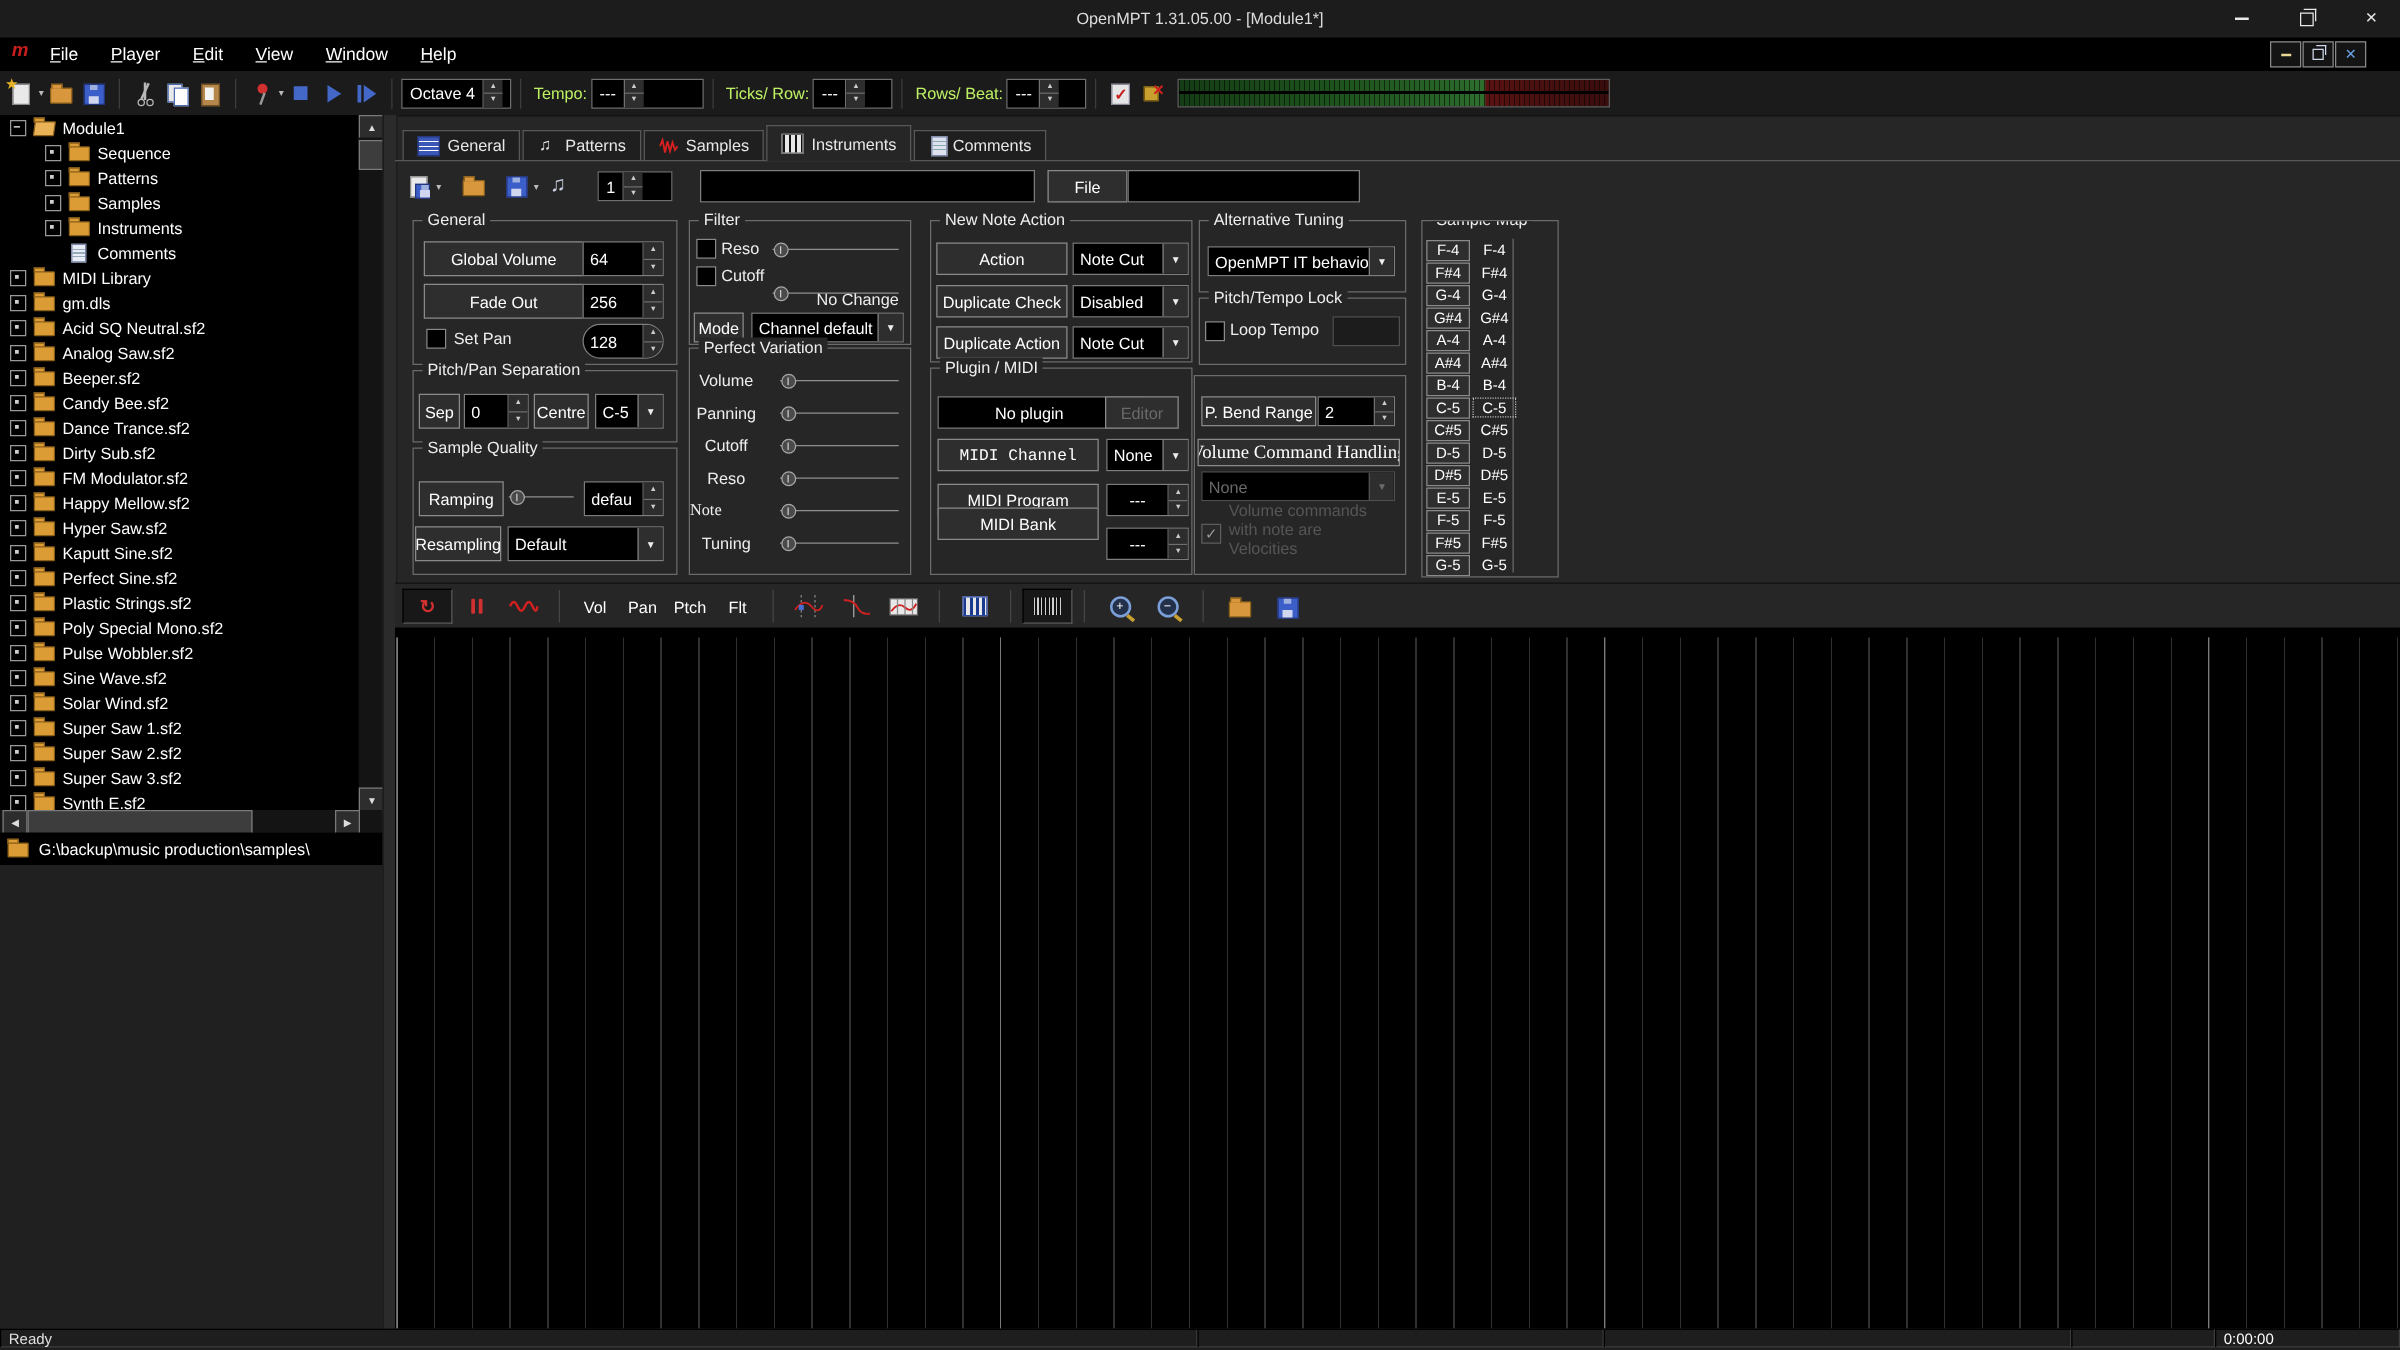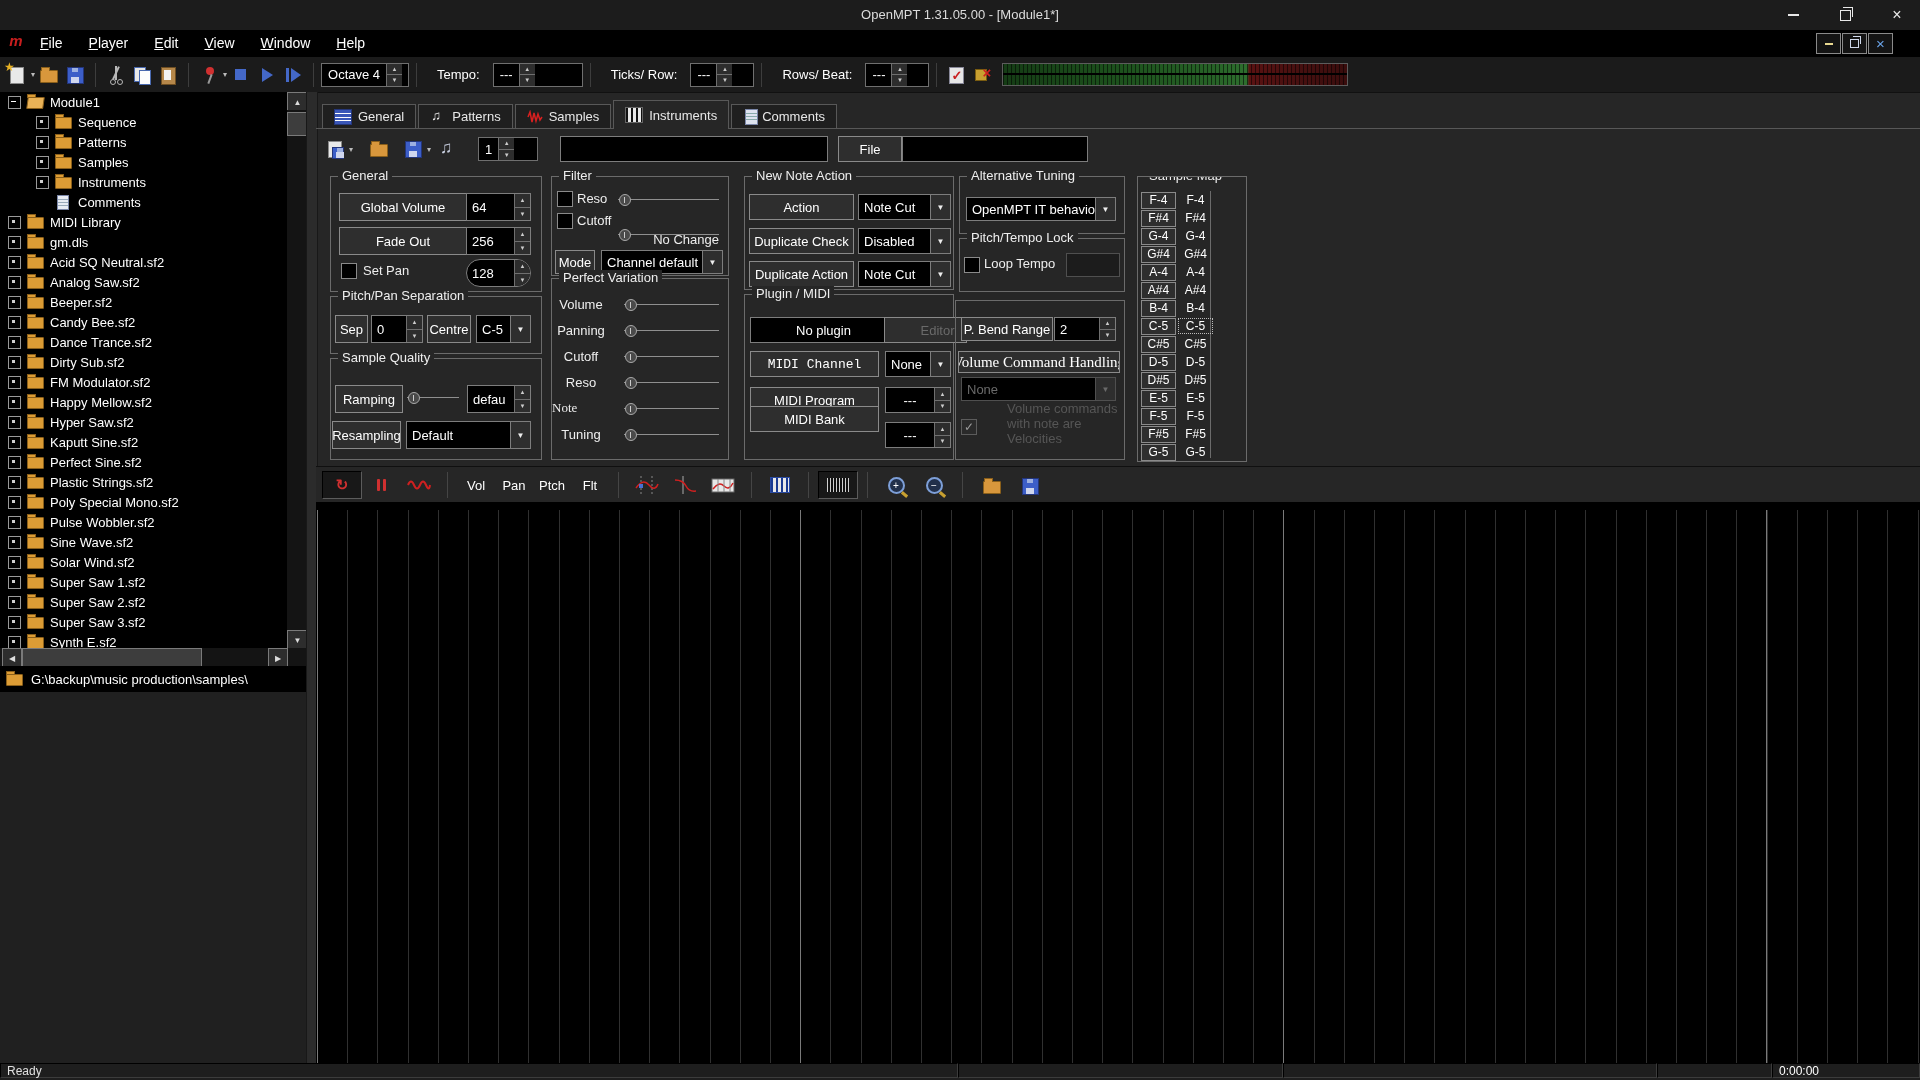--- a/index.html
+++ b/index.html
@@ -51,21 +51,21 @@
   .lolly{position:absolute;left:8px;top:3px;width:8px;height:8px;background:#d03030;border-radius:50%;}
   .lolly::before{content:'';position:absolute;left:3px;top:7px;width:2px;height:10px;background:#999;transform:rotate(20deg);}
   .stop{position:absolute;left:5px;top:5px;width:11px;height:11px;background:#4468c8;}
   .play{position:absolute;left:6px;top:4px;width:0;height:0;border-left:11px solid #4468c8;border-top:7px solid transparent;border-bottom:7px solid transparent;}
   .ppat{position:absolute;left:4px;top:4px;width:3px;height:14px;background:#4468c8;}
   .ppat::before{content:'';position:absolute;left:5px;top:0;width:0;height:0;border-left:10px solid #4468c8;border-top:7px solid transparent;border-bottom:7px solid transparent;}
   .padchk{position:absolute;left:3px;top:3px;width:13px;height:15px;background:#e6e6e6;border:1px solid #889;}
   .padchk::after{content:'\2713';position:absolute;left:1px;top:0px;color:#c81e1e;font-size:13px;font-weight:bold;}
   .spkx{position:absolute;left:3px;top:5px;width:10px;height:10px;background:#c8a030;border:1px solid #7a5c10;}
   .spkx::after{content:'\00d7';position:absolute;left:6px;top:-6px;color:#d02020;font-size:15px;font-weight:bold;}
-  .tb-label{color:#ffffff;font-size:13px;margin:0 13px;white-space:nowrap;}
+  .tb-label{color:#bef264;font-size:13px;margin:0 3px;white-space:nowrap;}
   .tb-field{background:#000;border:1px solid #6f6f6f;height:22px;display:flex;align-items:stretch;color:#fff;flex:none;}
   .tb-field .v{display:flex;align-items:center;padding:0 6px;font-size:13px;}
   .spincol{width:15px;border-left:1px solid #6f6f6f;display:flex;flex-direction:column;}
   .spincol i{flex:1;display:flex;align-items:center;justify-content:center;font-style:normal;
              font-size:6px;color:#ccc;background:#2d2d2d;}
   .spincol i + i{border-top:1px solid #6f6f6f;}
   .vu{width:344px;height:21px;border:1px solid #5c5c5c;flex:none;margin-left:6px;
       background:
         repeating-linear-gradient(90deg,rgba(0,0,0,.55) 0 1px,transparent 1px 4px),
         linear-gradient(#0000 0 9px,#000 9px 11px,#0000 11px),
@@ -92,21 +92,21 @@
   .fld .v.center{justify-content:center;}
   .ddbtn{width:19px;background:#2e2e2e;border-left:1px solid #7d7d7d;display:flex;align-items:center;justify-content:center;font-size:8px;color:#eee;flex:none;}
   .grp{position:absolute;border:1px solid #6b6b6b;}
   .grp>.t{position:absolute;top:-9px;left:7px;background:#262626;padding:0 4px;font-size:13px;color:#eee;white-space:nowrap;}
   .cb{background:#000;border:1px solid #8a8a8a;width:14px;height:14px;flex:none;}
   .cb.dis{background:#2a2a2a;border-color:#5c5c5c;color:#9a9a9a;display:flex;align-items:center;justify-content:center;font-size:12px;}
   .slider{position:relative;height:13px;}
   .slider::before{content:'';position:absolute;left:0;right:0;top:6px;height:1px;background:#8f8f8f;}
   .slider i{position:absolute;left:1px;top:1px;width:10px;height:10px;border-radius:50%;background:#4a4a4a;border:1px solid #a8a8a8;}
   .slider i::after{content:'';position:absolute;left:4px;top:2px;width:1px;height:6px;background:#ccc;}
-  .dis-txt{color:#6a6a6a;padding-left:24px;}
+  .dis-txt{color:#6a6a6a;}
   
   .tree{position:absolute;left:0;top:92px;width:306px;height:556px;background:#000;overflow:hidden;}
   .trow{height:20px;display:flex;align-items:center;gap:6px;padding-left:8px;white-space:nowrap;color:#fff;font-size:13px;}
   .trow.d1{padding-left:36px;}
   .exbox{width:11px;height:11px;border:1px solid #9a9a9a;background:#000;position:relative;flex:none;}
   .ex-minus::after{content:'';position:absolute;left:2px;top:4px;width:5px;height:1px;background:#fff;}
   .ex-dot::after{content:'';position:absolute;left:3px;top:3px;width:3px;height:3px;background:#cfcfcf;}
   .ex-none{visibility:hidden;}
   .tic{width:17px;height:14px;position:relative;flex:none;}
   .ic-folder::after,.ic-folder-open::after{content:'';position:absolute;left:0;top:2px;width:15px;height:10px;background:#dc9c35;border:1px solid #8a5f1a;border-radius:1px;}

